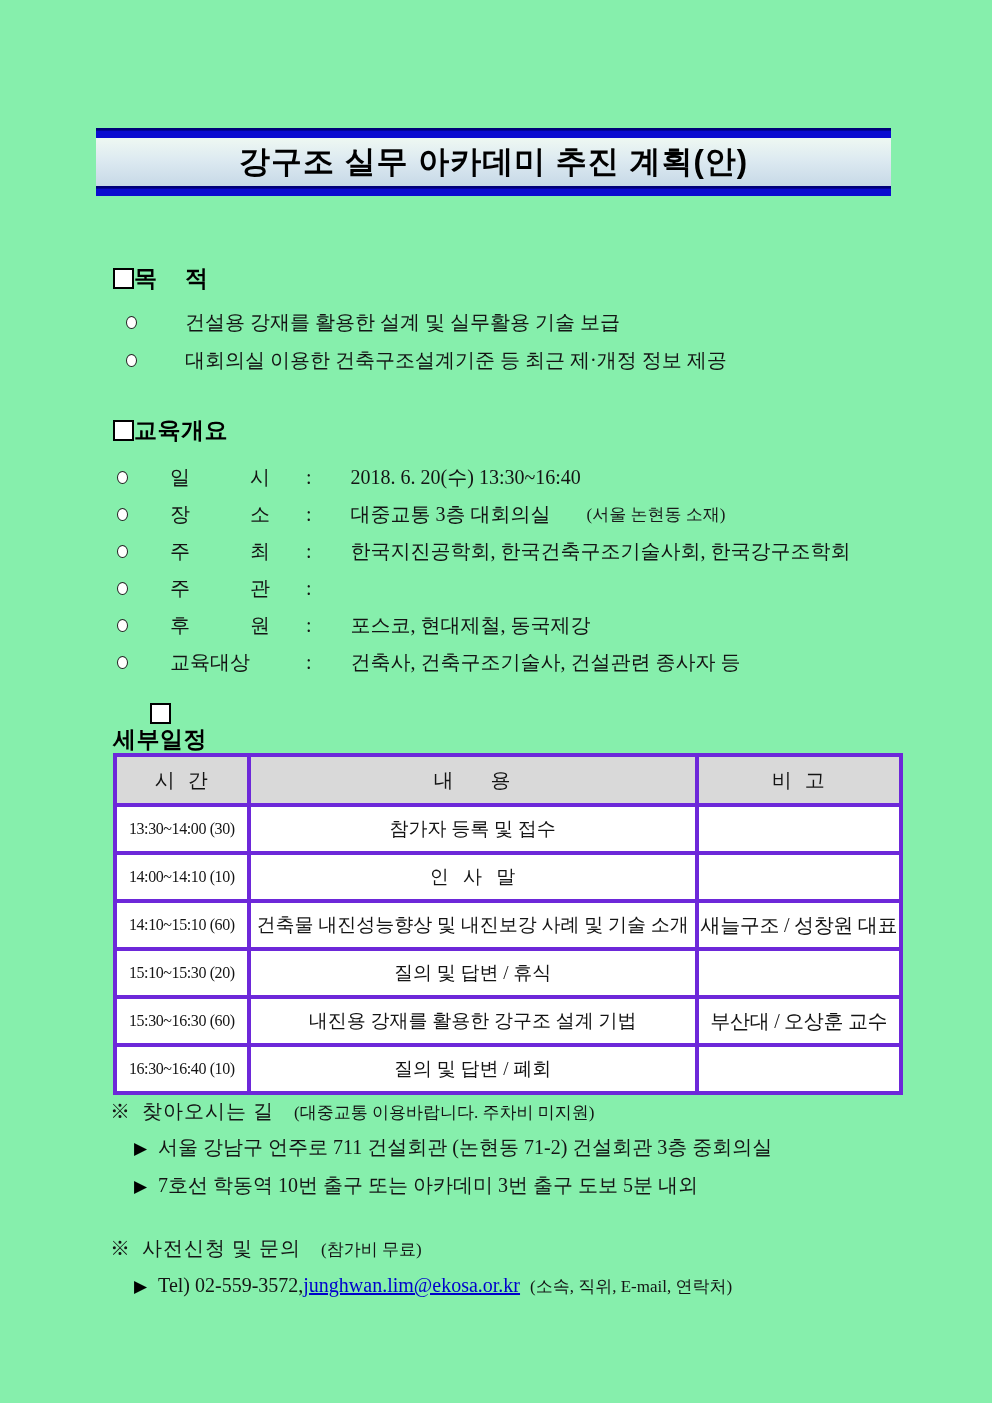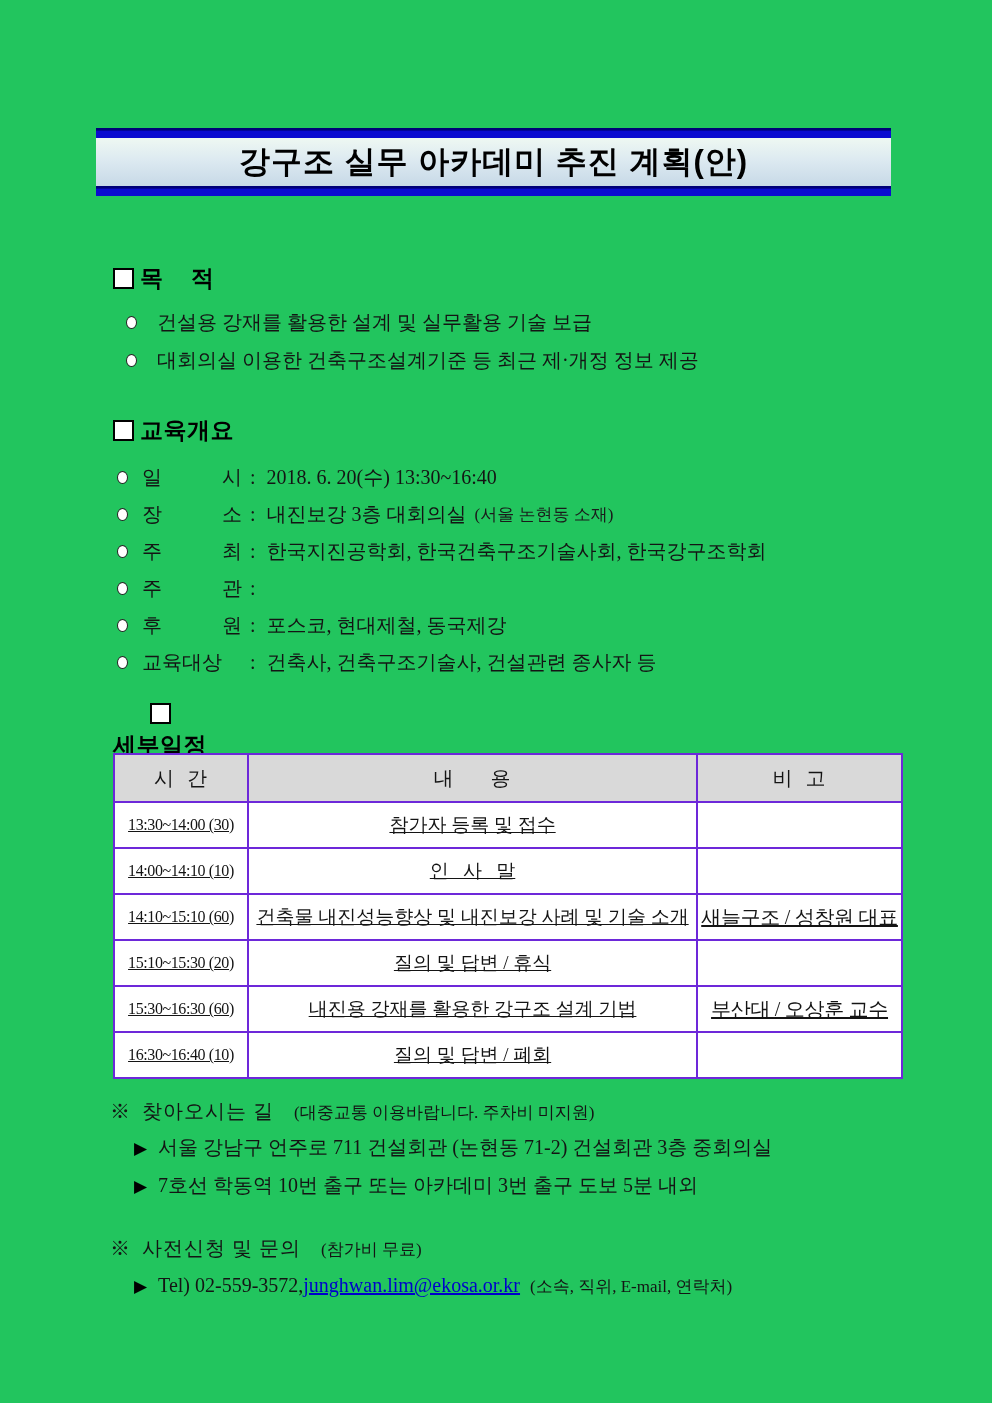--- a/index.html
+++ b/index.html
@@ -1,19 +1,19 @@
 <!DOCTYPE html>
 <html lang="ko"><head>
 <meta charset="utf-8">
 <style>
   html,body{margin:0;padding:0;background:#ffffff;}
   .page{
     position:relative;
     width:992px;height:1403px;
-    background:#22c55e;
+    background:#86efac;
     font-family:"Liberation Serif","DejaVu Serif",serif;
     color:#141414;
     overflow:hidden;
   }
 
   
   .banner{position:absolute;left:96px;top:128px;width:795px;}
   .banner-bar{height:10px;background:linear-gradient(180deg,#000078 0%,#000078 22%,#0b0bd0 30%,#0b0bd0 100%);}
   .banner-body{
     height:48px;
@@ -22,53 +22,53 @@
   }
   .banner-title{
     font-family:"Liberation Sans","DejaVu Sans",sans-serif;
     font-weight:800;font-size:31px;letter-spacing:1px;color:#000;
     white-space:pre;
   }
 
   
   .sec-heading{
     position:absolute;left:113px;
-    display:flex;align-items:center;gap:6px;
+    display:flex;align-items:center;gap:0;
     font-family:"Liberation Sans","DejaVu Sans",sans-serif;
     font-weight:800;font-size:23px;color:#000;
   }
   .sec-heading .hd-text{white-space:pre;letter-spacing:0.5px;}
   .checkbox{width:17px;height:17px;border:2px solid #000;background:#fff;flex:0 0 auto;}
 
   
   .blist{position:absolute;}
-  .blist-item{display:flex;align-items:center;height:38px;font-size:20px;white-space:pre;}
+  .blist-item{display:flex;align-items:center;height:38px;font-size:20px;white-space:pre;gap:28px;}
   .circle{
     width:9px;height:11px;border:1.6px solid #222;border-radius:50%;
     background:#fff;flex:0 0 auto;margin-right:20px;
   }
   .ov-item .circle{margin-right:14px;}
   .ov-item{height:37px;}
   .ov-label{
     display:inline-block;width:100px;
     text-align-last:justify;text-align:justify;
     white-space:normal;
   }
   .ov-colon{margin:0 11px 0 8px;}
   .ov-note{font-size:17px;margin-left:8px;color:#1a1a1a;}
 
   
   .sched{position:absolute;left:113px;top:753px;width:790px;border-collapse:collapse;table-layout:fixed;}
-  .sched,.sched th,.sched td{border:2px solid #6d28d9;}
+  .sched,.sched th,.sched td{border:4px solid #6d28d9;}
   .sched{border:2px solid #000;}
   .sched th{
     background:#d9d9d9;height:44px;font-weight:400;font-size:20px;
     white-space:pre;letter-spacing:1px;
   }
-  .sched td{height:42px;text-align:center;vertical-align:middle;background:#fff;text-decoration:underline;}
+  .sched td{height:42px;text-align:center;vertical-align:middle;background:#fff;}
   .col-time{width:17%;}
   .col-content{width:57%;}
   .col-note{width:26%;}
   .cell-time{font-size:16px;letter-spacing:-0.4px;white-space:nowrap;}
   .cell-content{font-size:19px;white-space:pre;}
   .cell-note{font-size:20px;letter-spacing:-0.3px;white-space:nowrap;}
 
   
   .noteblock{position:absolute;left:110px;font-size:20px;}
   .nb-title-row{display:flex;align-items:baseline;white-space:pre;}
@@ -118,21 +118,21 @@
     <div class="blist-item ov-item">
       <span class="circle"></span>
       <span class="ov-label">일 시</span>
       <span class="ov-colon">:</span>
       <span>2018. 6. 20(수) 13:30~16:40</span>
     </div>
     <div class="blist-item ov-item">
       <span class="circle"></span>
       <span class="ov-label">장 소</span>
       <span class="ov-colon">:</span>
-      <span>내진보강 3층 대회의실</span>
+      <span>대중교통 3층 대회의실</span>
       <span class="ov-note">(서울 논현동 소재)</span>
     </div>
     <div class="blist-item ov-item">
       <span class="circle"></span>
       <span class="ov-label">주 최</span>
       <span class="ov-colon">:</span>
       <span>한국지진공학회, 한국건축구조기술사회, 한국강구조학회</span>
     </div>
     <div class="blist-item ov-item">
       <span class="circle"></span>

